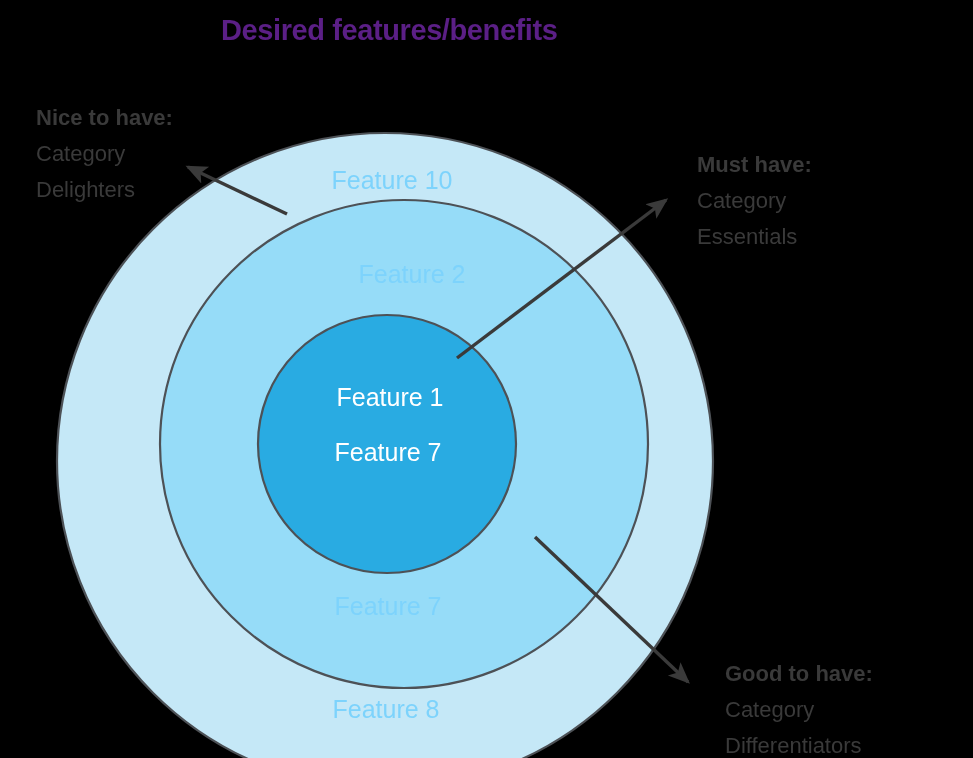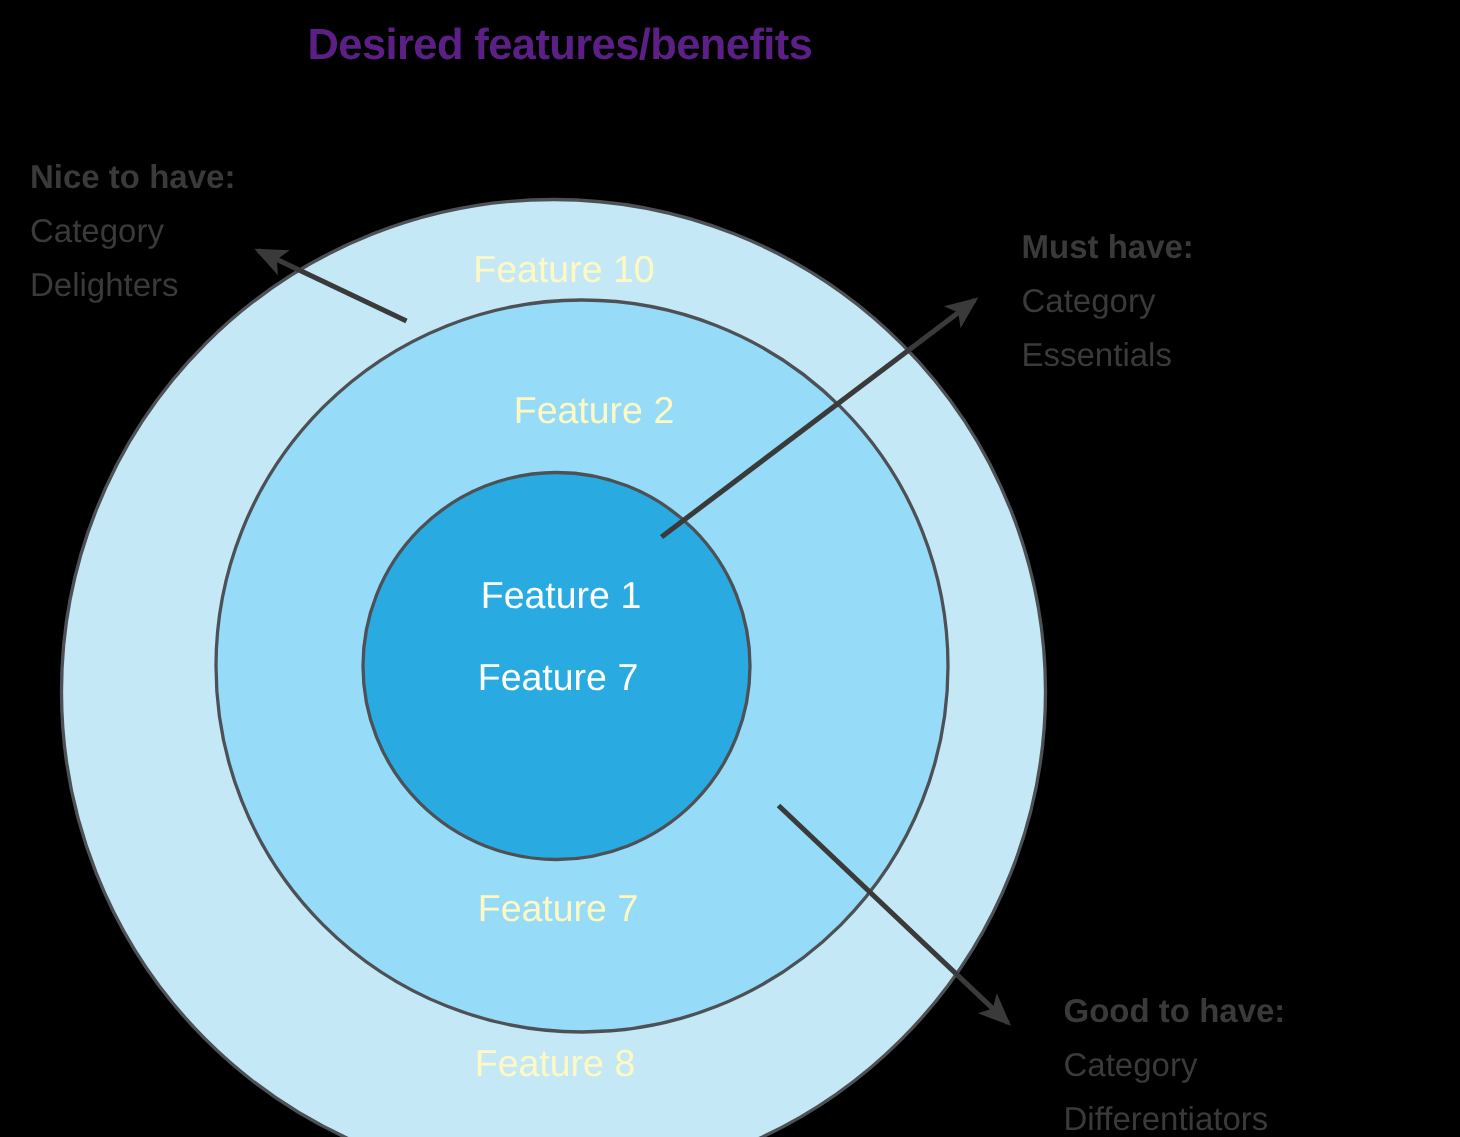--- a/index.html
+++ b/index.html
@@ -10,21 +10,21 @@
   body {
     width: 973px;
     height: 758px;
     position: relative;
     overflow: hidden;
     font-family: "Liberation Sans", sans-serif;
   }
 
   #stage {
     position: absolute;
-    left: 0; top: 0;
+    left: 16px; top: 0;
     width: 869px;
     height: 758px;
     background: #000000;
   }
 
   
   #title {
     position: absolute;
     left: 205px;
     top: 14px;
@@ -40,21 +40,21 @@
     position: absolute;
     left: 0; top: 0;
     width: 973px;
     height: 758px;
   }
 
   
   .feature-label {
     position: absolute;
     font-size: 25px;
-    color: #fef9c3;
+    color: #7dd3fc;
     white-space: nowrap;
     text-align: center;
     font-family: "Liberation Sans", sans-serif;
   }
   .feature-label.on-core {
     color: #FFFFFF;
   }
 
   
   .annotation {

